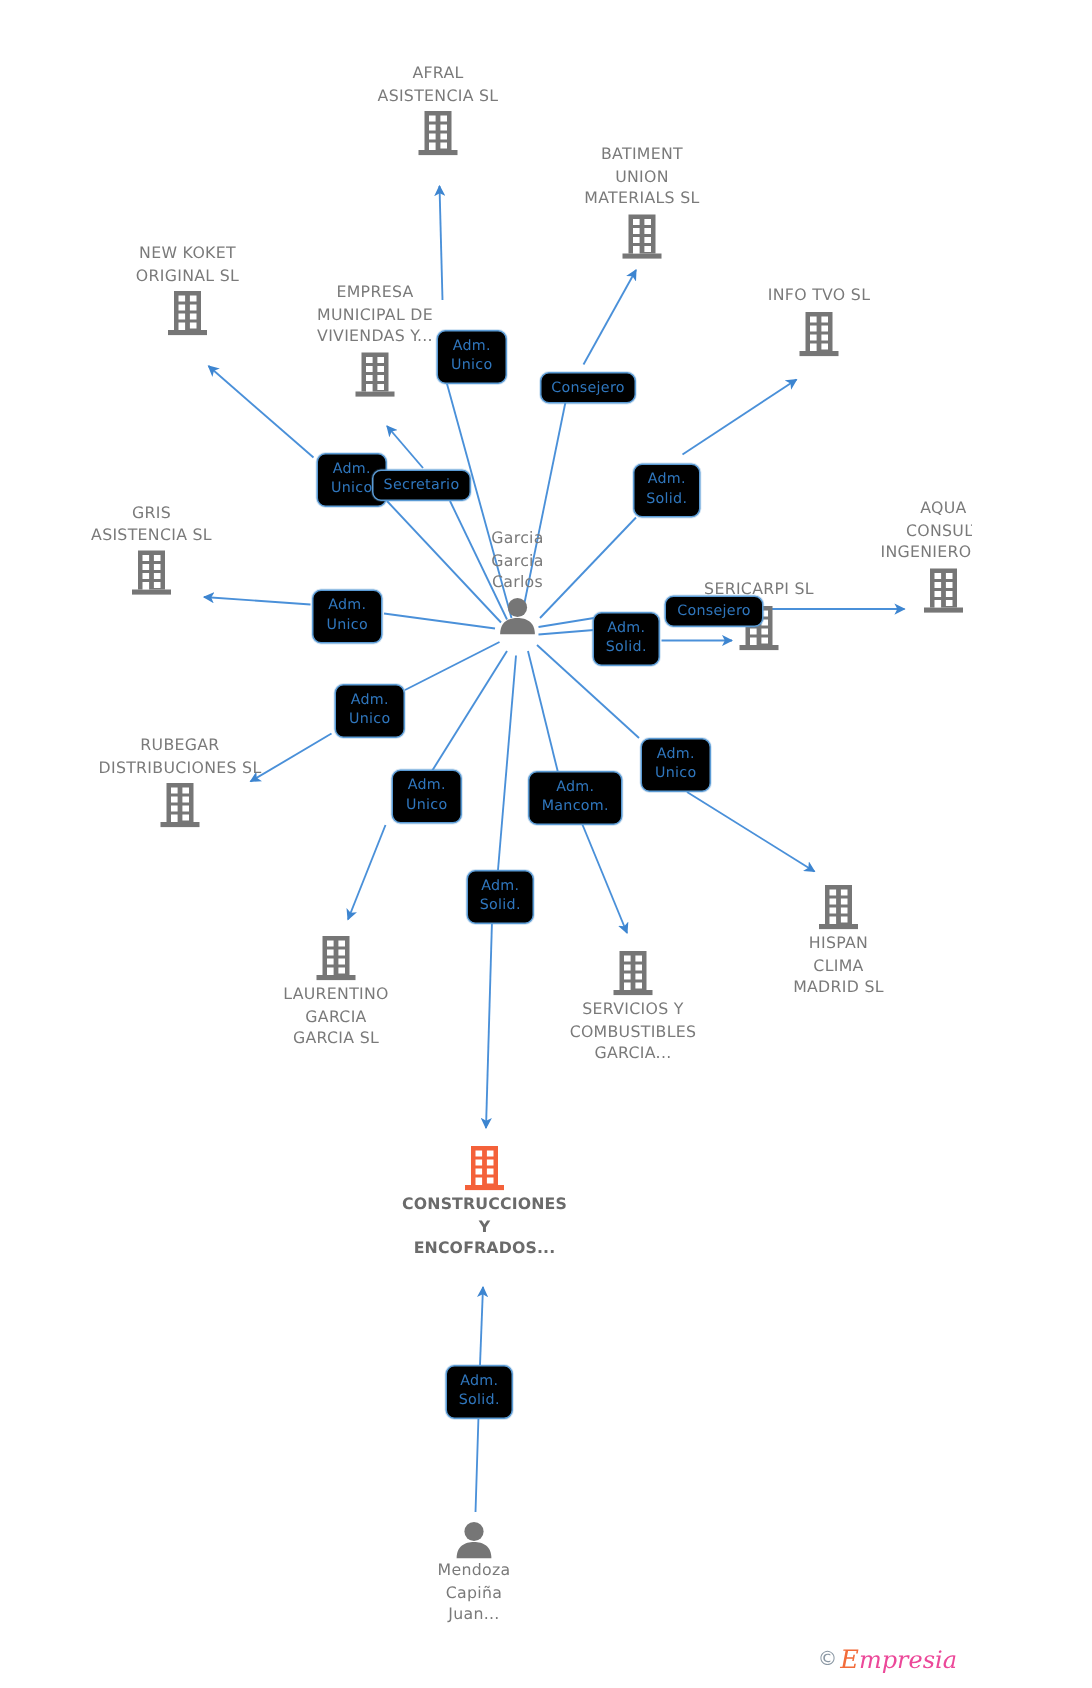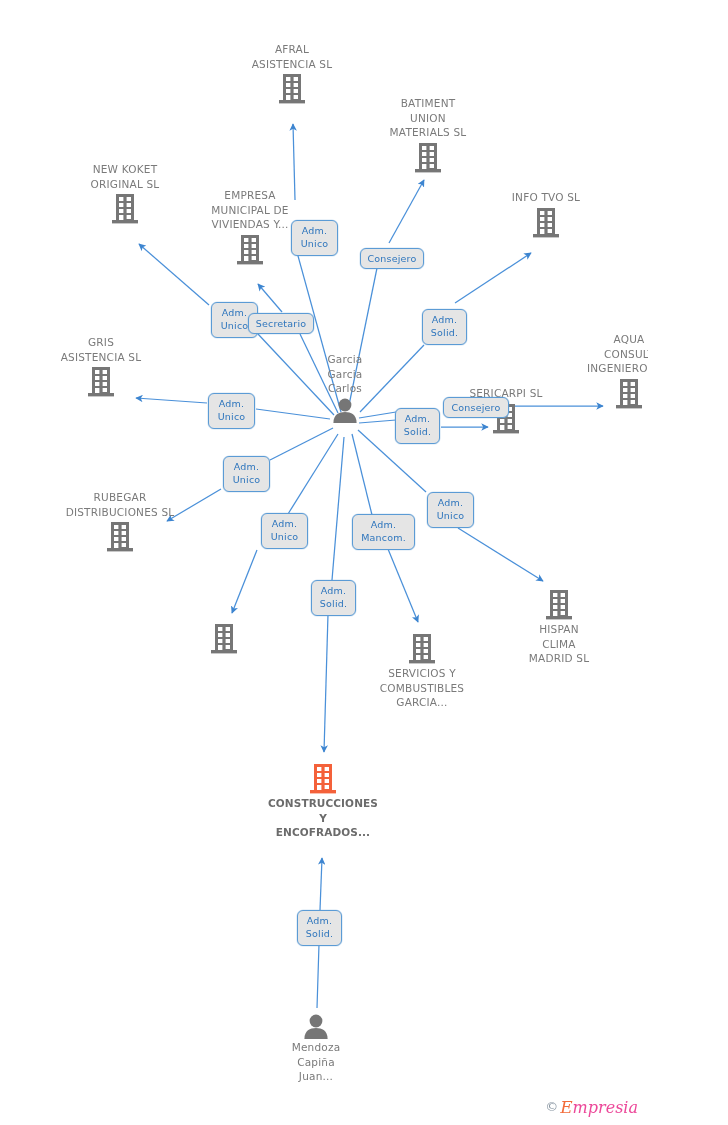--- a/index.html
+++ b/index.html
@@ -55,21 +55,21 @@
     font-size: 10.5px;
     letter-spacing: 0.1px;
   }
   .node.person .caption {
     font-size: 10.5px;
     line-height: 14.5px;
   }
   .elabel {
     position: absolute;
     box-sizing: border-box;
-    background: #e5e5e5;
+    background: #000000;
     border: 1.3px solid #5b9bd5;
     border-radius: 6px;
     color: #2f76bd;
     font-size: 9.5px;
     line-height: 13px;
     text-align: center;
     padding: 3px 5px 3px 5px;
     white-space: pre-line;
     letter-spacing: 0.2px;
     box-shadow: 0 0 0 0.6px rgba(91,155,213,0.25);
@@ -348,20 +348,23 @@
         <rect x="9" y="5" width="4.4" height="4" fill="#ffffff"></rect>
         <rect x="16.6" y="5" width="4.4" height="4" fill="#ffffff"></rect>
         <rect x="9" y="11" width="4.4" height="4" fill="#ffffff"></rect>
         <rect x="16.6" y="11" width="4.4" height="4" fill="#ffffff"></rect>
         <rect x="9" y="17" width="4.4" height="4" fill="#ffffff"></rect>
         <rect x="16.6" y="17" width="4.4" height="4" fill="#ffffff"></rect>
         <rect x="9" y="23" width="4.4" height="5" fill="#ffffff"></rect>
         <rect x="16.6" y="23" width="4.4" height="4" fill="#ffffff"></rect>
       </svg>
     </span>
+    <span class="caption">LAURENTINO
+GARCIA
+GARCIA  SL</span>
   </div>
 
   <div class="node" style="left:559px; top:588px;">
     <span class="glyph">
       <svg width="30" height="33" viewBox="0 0 30 33" xmlns="http://www.w3.org/2000/svg">
         <rect x="6" y="2" width="18" height="26" fill="#767676"></rect>
         <rect x="2" y="28" width="26" height="3.4" fill="#767676"></rect>
         <rect x="9" y="5" width="4.4" height="4" fill="#ffffff"></rect>
         <rect x="16.6" y="5" width="4.4" height="4" fill="#ffffff"></rect>
         <rect x="9" y="11" width="4.4" height="4" fill="#ffffff"></rect>

